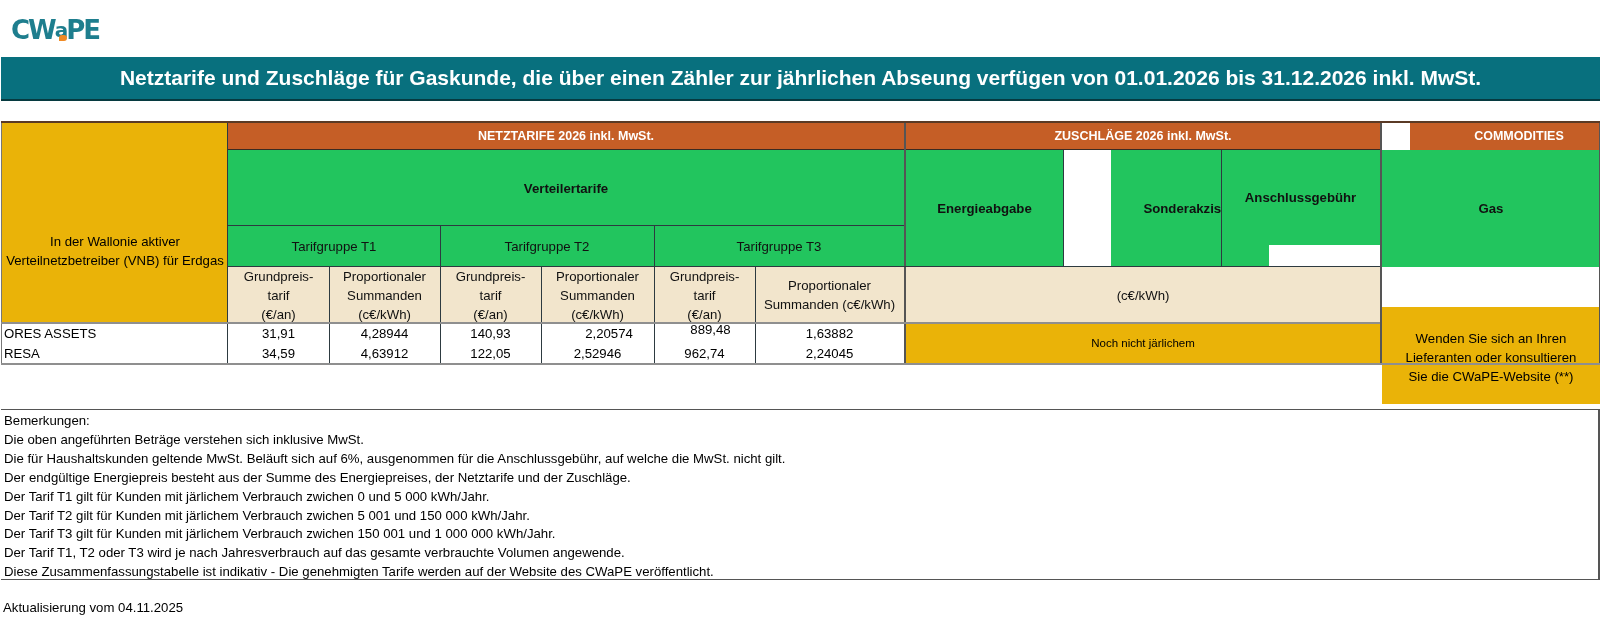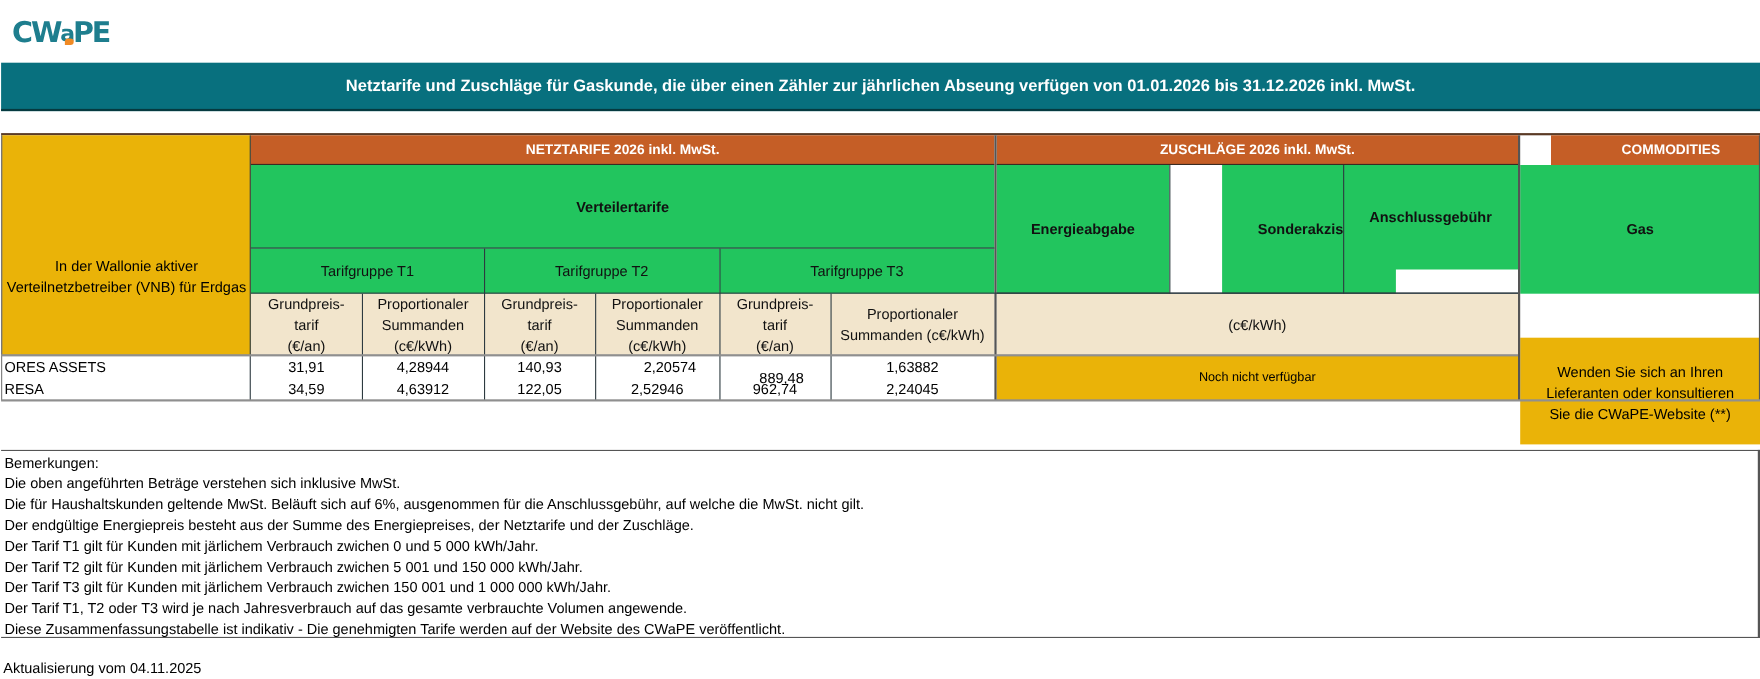--- a/index.html
+++ b/index.html
@@ -4,21 +4,21 @@
 <style>
   * { box-sizing: border-box; margin: 0; padding: 0; }
   html, body { width: 1600px; height: 617px; background: #ffffff; overflow: hidden; }
   body { font-family: "Liberation Sans", sans-serif; color: #000; font-size: 12.5px; position: relative; }
 
   .logo { position: absolute; left: 11px; top: 16px; height: 28px; display: flex; align-items: center; }
   .logo span { font-family: "DejaVu Sans", sans-serif; font-weight: bold; font-size: 26px; letter-spacing: -2px; color: #1e7e8e; line-height: 28px; }
   .logo .a { color: #1e7e8e; position: relative; font-size: 20px; }
   .logo .a::after { content: ""; position: absolute; left: 4px; bottom: 3px; width: 8px; height: 6px; background: #f08a24; border-radius: 4px 4px 4px 0; }
 
-  .banner { position: absolute; left: 1px; top: 57px; width: 1599px; height: 44px; background: #08707e; border-bottom: 2px solid #063a40; display: flex; align-items: center; justify-content: center; color: #fff; font-weight: bold; font-size: 15px; }
+  .banner { position: absolute; left: 1px; top: 57px; width: 1599px; height: 44px; background: #08707e; border-bottom: 2px solid #063a40; display: flex; align-items: center; justify-content: center; color: #fff; font-weight: bold; font-size: 21px; }
 
   .grid { position: absolute; left: 1px; top: 121px; width: 1599px; height: 249px; border-top: 2px solid #5a3a25; }
   .cell { position: absolute; display: flex; align-items: center; justify-content: center; text-align: center; line-height: 19px; font-size: 13.2px; }
   .orange { background: #c55e26; color: #fff; font-weight: bold; font-size: 12.5px; border-bottom: 1px solid #3a2b22; }
   .blue { background: #22c55e; color: #111; }
   .beige { background: #f2e5cc; color: #111; }
   .white { background: #eab308; }
   .bold { font-weight: bold; }
   .vl { position: absolute; width: 1px; background: #2d3a40; }
   .vl2 { position: absolute; width: 2px; background: #555; }
@@ -123,30 +123,30 @@
     <span>(c€/kWh)</span>
   </div>
 
   <div class="cell white" style="left:1381px;top:144px;width:218px;height:97px;flex-direction:column;padding-top:4px;margin-top:40px;">
     <span>Wenden Sie sich an Ihren</span>
     <span>Lieferanten oder konsultieren</span>
     <span>Sie die CWaPE-Website (**)</span>
   </div>
 
   <div class="cell white" style="left:905px;top:200px;width:474px;height:41px;font-size:11.5px;">
-    <span>Noch nicht verfügbar</span>
+    <span>Noch nicht järlichem</span>
   </div>
 
   <div>
     <span class="rowlabel" style="top:202px;">ORES ASSETS</span>
     <span class="num" style="left:227px;width:101px;top:202px;">31,91</span>
     <span class="num" style="left:328px;width:111px;top:202px;">4,28944</span>
     <span class="num" style="left:439px;width:101px;top:202px;">140,93</span>
     <span class="num" style="left:540px;width:113px;top:202px;padding-left:23px;">2,20574</span>
-    <span class="num" style="left:653px;width:101px;top:212px;padding-left:12px;">889,48</span>
+    <span class="num" style="left:653px;width:101px;top:198px;padding-left:12px;">889,48</span>
     <span class="num" style="left:754px;width:149px;top:202px;">1,63882</span>
   </div>
   <div>
     <span class="rowlabel" style="top:222px;">RESA</span>
     <span class="num" style="left:227px;width:101px;top:222px;">34,59</span>
     <span class="num" style="left:328px;width:111px;top:222px;">4,63912</span>
     <span class="num" style="left:439px;width:101px;top:222px;">122,05</span>
     <span class="num" style="left:540px;width:113px;top:222px;">2,52946</span>
     <span class="num" style="left:653px;width:101px;top:222px;">962,74</span>
     <span class="num" style="left:754px;width:149px;top:222px;">2,24045</span>

